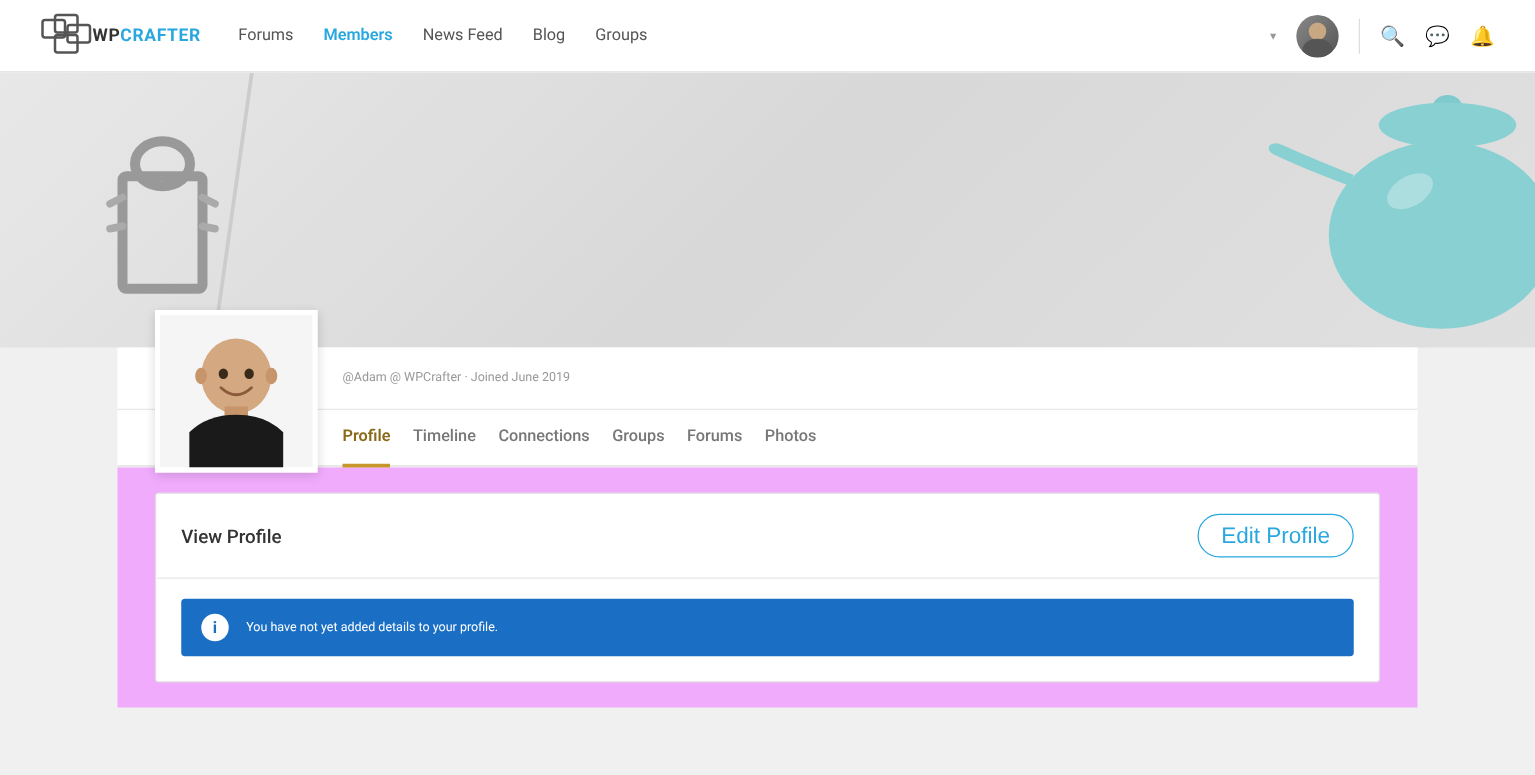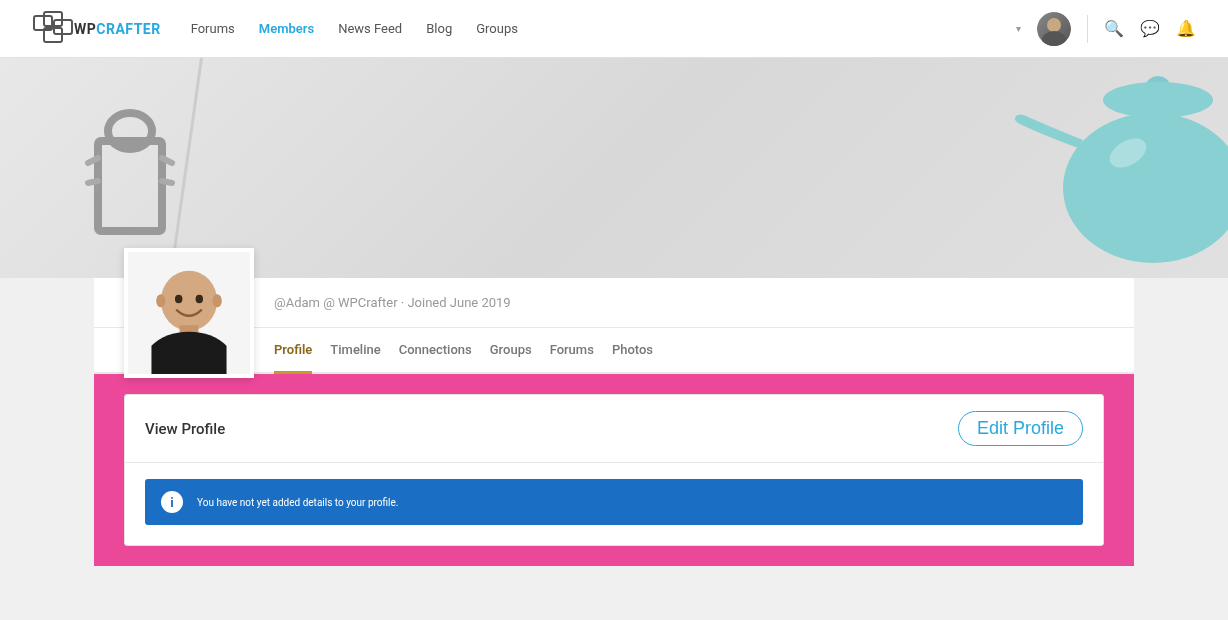--- a/index.html
+++ b/index.html
@@ -59,38 +59,38 @@
     .person-figure {
       width: 100%; height: 100%;
       background: #fff;
       display: flex; flex-direction: column; align-items: center; justify-content: center;
       position: relative;
     }
 
     .profile-info {
       display: flex; align-items: center;
     }
-    .profile-username { font-size: 13px; color: #999; }
+    .profile-username { font-size: 10px; color: #999; }
 
     
     .profile-tabs {
       background: #fff; padding: 0 30px 0 180px;
       display: flex; align-items: center; gap: 18px;
       border-bottom: 2px solid #e8e8e8;
     }
     .tab-item {
       font-size: 13px; color: #777; cursor: pointer;
       padding: 14px 0; border-bottom: 3px solid transparent;
       margin-bottom: -2px; font-weight: 500;
     }
     .tab-item.active { color: #8a6a1a; border-bottom-color: #c8962a; font-weight: 600; }
 
     
     .profile-body {
-      background: #ec4899; padding: 20px 30px;
+      background: #f0abfc; padding: 20px 30px;
       max-width: 1040px; margin: 0 auto;
     }
 
     .view-profile-card {
       background: #fff; border: 1px solid #e0e0e0;
       border-radius: 3px; overflow: hidden;
     }
     .view-profile-header {
       display: flex; align-items: center; justify-content: space-between;
       padding: 16px 20px; border-bottom: 1px solid #e8e8e8;

